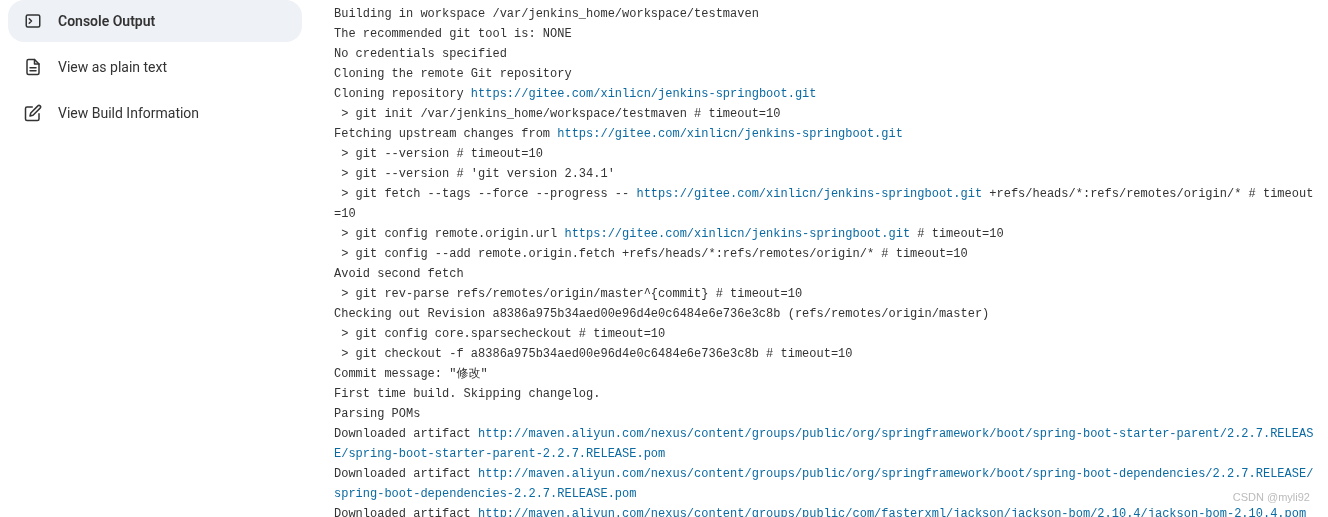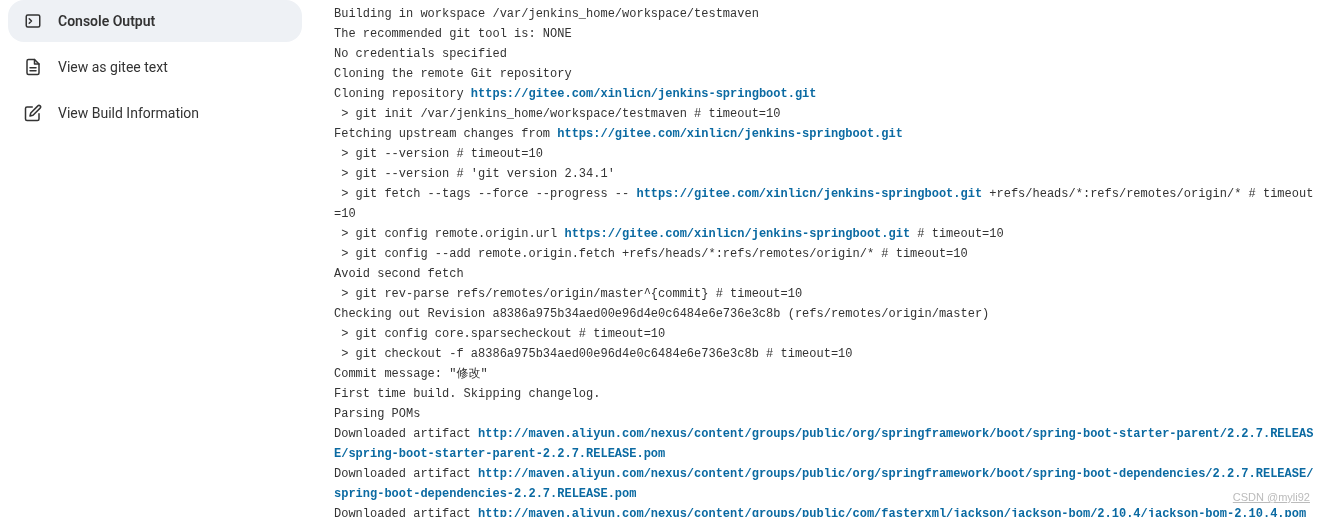--- a/index.html
+++ b/index.html
@@ -50,31 +50,29 @@
     font-family: "Consolas", "Monaco", "Courier New", monospace;
     font-size: 12px;
     line-height: 20px;
     white-space: pre-wrap;
     word-break: break-all;
     color: #333;
   }
   .console a {
     color: #0b6aa2;
     text-decoration: none;
-    font-weight: bold;
   }
   .watermark {
     position: fixed;
     right: 18px;
     bottom: 14px;
     font-size: 11px;
     color: #bbb;
     font-family: Arial, sans-serif;
     pointer-events: none;
-    text-decoration: underline;
   }
 </style>
 </head>
 <body>
 
 <div class="sidebar">
   <div class="nav-item active">
     <span class="icon">
       <svg width="18" height="18" viewBox="0 0 24 24" fill="none" stroke="#333" stroke-width="2" stroke-linecap="round" stroke-linejoin="round">
           <rect x="3" y="4" width="18" height="16" rx="2"></rect>
@@ -85,21 +83,21 @@
   </div>
   <div class="nav-item">
     <span class="icon">
       <svg width="18" height="18" viewBox="0 0 24 24" fill="none" stroke="#333" stroke-width="2" stroke-linecap="round" stroke-linejoin="round">
           <path d="M14 2H6a2 2 0 0 0-2 2v16a2 2 0 0 0 2 2h12a2 2 0 0 0 2-2V8z"></path>
           <polyline points="14 2 14 8 20 8"></polyline>
           <line x1="8" y1="13" x2="16" y2="13"></line>
           <line x1="8" y1="17" x2="16" y2="17"></line>
         </svg>
     </span>
-    <span>View as gitee text</span>
+    <span>View as plain text</span>
   </div>
   <div class="nav-item">
     <span class="icon">
       <svg width="18" height="18" viewBox="0 0 24 24" fill="none" stroke="#333" stroke-width="2" stroke-linecap="round" stroke-linejoin="round">
           <path d="M11 4H4a2 2 0 0 0-2 2v14a2 2 0 0 0 2 2h14a2 2 0 0 0 2-2v-7"></path>
           <path d="M18.5 2.5a2.121 2.121 0 0 1 3 3L12 15l-4 1 1-4 9.5-9.5z"></path>
         </svg>
     </span>
     <span>View Build Information</span>
   </div>

